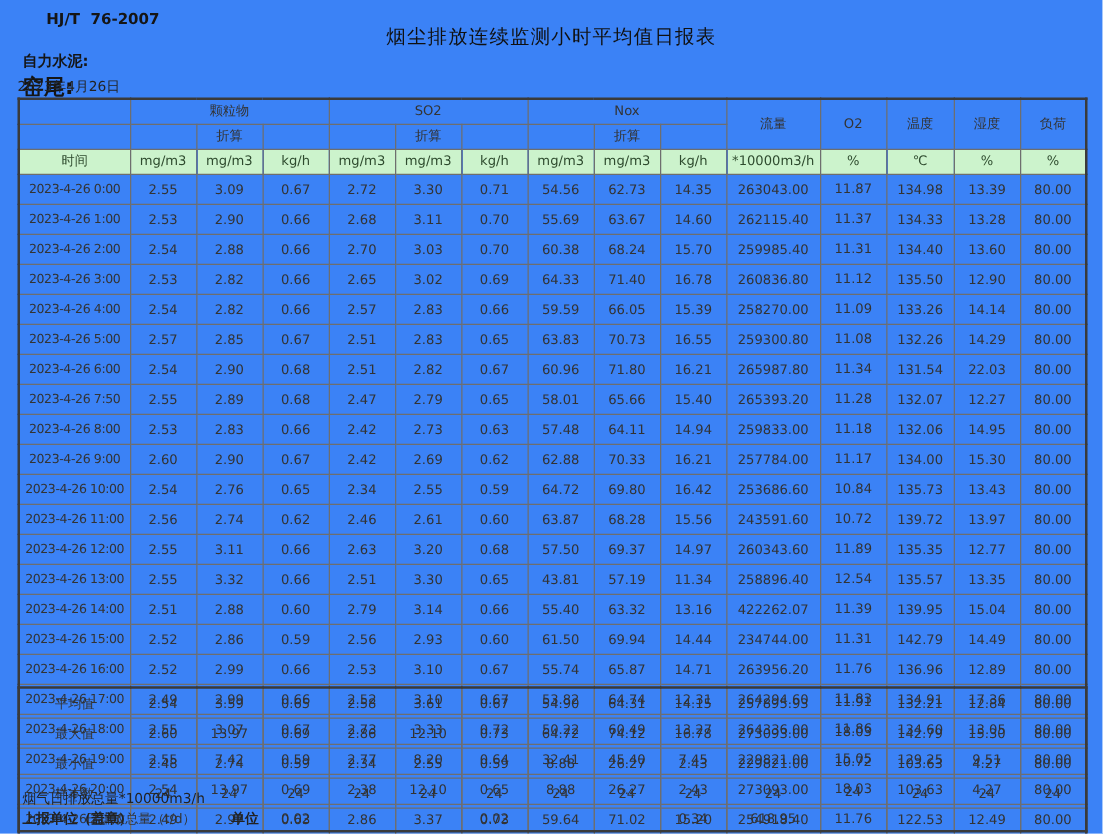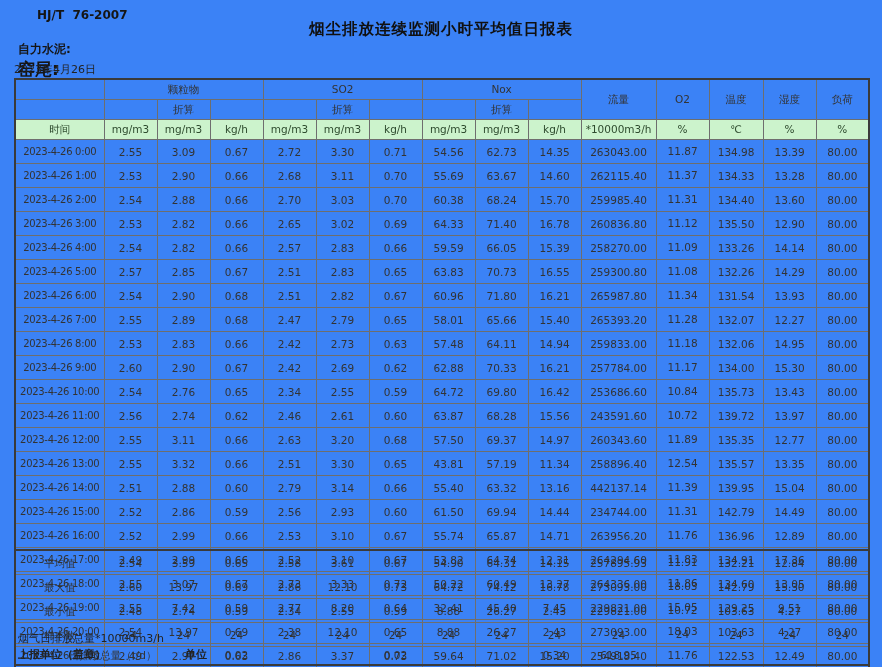--- a/index.html
+++ b/index.html
@@ -2,21 +2,21 @@
 <html><head>
 <meta charset="utf-8">
 <style>
   html,body{margin:0;padding:0;background:#fff;}
   .page{
     position:relative;width:882px;height:667px;background:#3b82f6;
     font-family:"DejaVu Sans","Liberation Sans",sans-serif;color:#333;overflow:hidden;
   }
   .abs{position:absolute;white-space:pre;}
   .std-code{left:37px;top:8px;font-size:12px;font-weight:bold;color:#151515;}
-  .title{left:14px;top:19px;width:854px;text-align:center;font-size:15.5px;font-weight:bold;color:#101010;letter-spacing:1px;}
+  .title{left:14px;top:19px;width:854px;text-align:center;font-size:15.5px;font-weight:normal;color:#101010;letter-spacing:1px;}
   .company{left:18px;top:41px;font-size:12px;font-weight:bold;color:#151515;}
   .location{left:18px;top:58px;font-size:17px;font-weight:bold;color:#151515;}
   .date{left:14px;top:62px;width:854px;text-align:left;font-size:11px;color:#222;}
 
   table.report{position:absolute;left:14px;border-collapse:collapse;table-layout:fixed;width:854px;border:2px solid #3a3a3a;}
   #main-table{top:78px;}
   #summary-table{top:549px;}
   td{border:1px solid #6e6e6e;font-size:10.5px;text-align:center;vertical-align:middle;
      padding:0;white-space:nowrap;overflow:hidden;color:#333;height:16.5px;line-height:16px;}
   tr.h-row td{height:19px;line-height:19px;}
@@ -211,25 +211,25 @@
           <td>0.68</td>
           <td>2.51</td>
           <td>2.82</td>
           <td>0.67</td>
           <td>60.96</td>
           <td>71.80</td>
           <td>16.21</td>
           <td>265987.80</td>
           <td class="o2-cell">11.34</td>
           <td>131.54</td>
-          <td>13.93</td>
-          <td>80.00</td>
-        </tr>
-        <tr>
-          <td class="time-cell">2023-4-26 7:00</td>
+          <td>22.03</td>
+          <td>80.00</td>
+        </tr>
+        <tr>
+          <td class="time-cell">2023-4-26 7:50</td>
           <td>2.55</td>
           <td>2.89</td>
           <td>0.68</td>
           <td>2.47</td>
           <td>2.79</td>
           <td>0.65</td>
           <td>58.01</td>
           <td>65.66</td>
           <td>15.40</td>
           <td>265393.20</td>
@@ -344,21 +344,21 @@
           <td class="time-cell">2023-4-26 14:00</td>
           <td>2.51</td>
           <td>2.88</td>
           <td>0.60</td>
           <td>2.79</td>
           <td>3.14</td>
           <td>0.66</td>
           <td>55.40</td>
           <td>63.32</td>
           <td>13.16</td>
-          <td>442137.14</td>
+          <td>422262.07</td>
           <td class="o2-cell">11.39</td>
           <td>139.95</td>
           <td>15.04</td>
           <td>80.00</td>
         </tr>
         <tr>
           <td class="time-cell">2023-4-26 15:00</td>
           <td>2.52</td>
           <td>2.86</td>
           <td>0.59</td>

